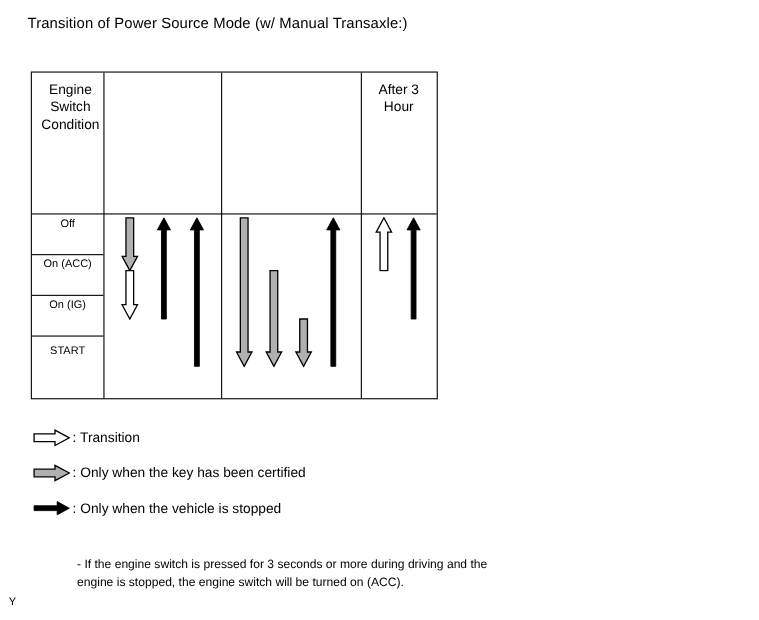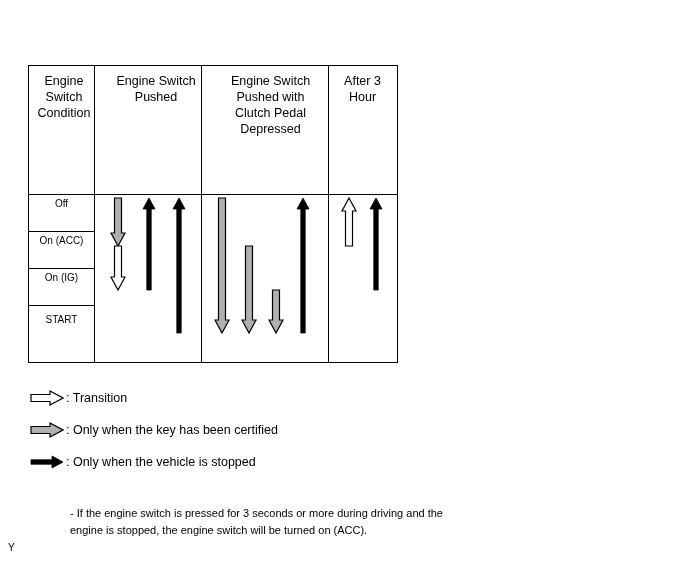--- a/index.html
+++ b/index.html
@@ -16,36 +16,35 @@
   .legend-item { position:absolute; left:30px; display:flex; align-items:center; height:18px; font-size:12.5px; }
   .glyph { width:36px; height:18px; display:inline-flex; align-items:center; }
   .note { position:absolute; left:70px; top:505px; width:500px; font-size:11px; line-height:17px; white-space:pre-line; }
   .marker { position:absolute; left:8px; top:542px; font-size:10px; }
 </style>
 </head>
 <body>
 
 <div class="page">
 
+  <div class="title">Transition of Power Source Mode (w/ Manual Transaxle:)</div>
 
   <div class="tbl">
 
     <div class="vline" style="left:65px"></div>
     <div class="vline" style="left:172px"></div>
     <div class="vline" style="left:299px"></div>
 
     <div class="hline" style="left:0; top:128px; width:368px"></div>
 
     <div class="hline" style="left:0; top:165px; width:65px"></div>
     <div class="hline" style="left:0; top:202px; width:65px"></div>
     <div class="hline" style="left:0; top:239px; width:65px"></div>
 
     <div class="hcell" style="left:6px;   top:7px; width:58px">Engine Switch Condition</div>
-    <div class="hcell" style="left:77px;  top:7px; width:100px">Engine Switch Pushed</div>
-    <div class="hcell" style="left:194px; top:7px; width:95px">Engine Switch Pushed with Clutch Pedal Depressed</div>
     <div class="hcell" style="left:306px; top:7px; width:55px">After 3 Hour</div>
 
     <div class="rlabel" style="top:132px">Off</div>
     <div class="rlabel" style="top:169px">On (ACC)</div>
     <div class="rlabel" style="top:206px">On (IG)</div>
     <div class="rlabel" style="top:248px">START</div>
   </div>
 
   <div class="arrows-layer">
       <svg width="18" height="50" style="position: absolute; left: 109px; top: 197px;">

